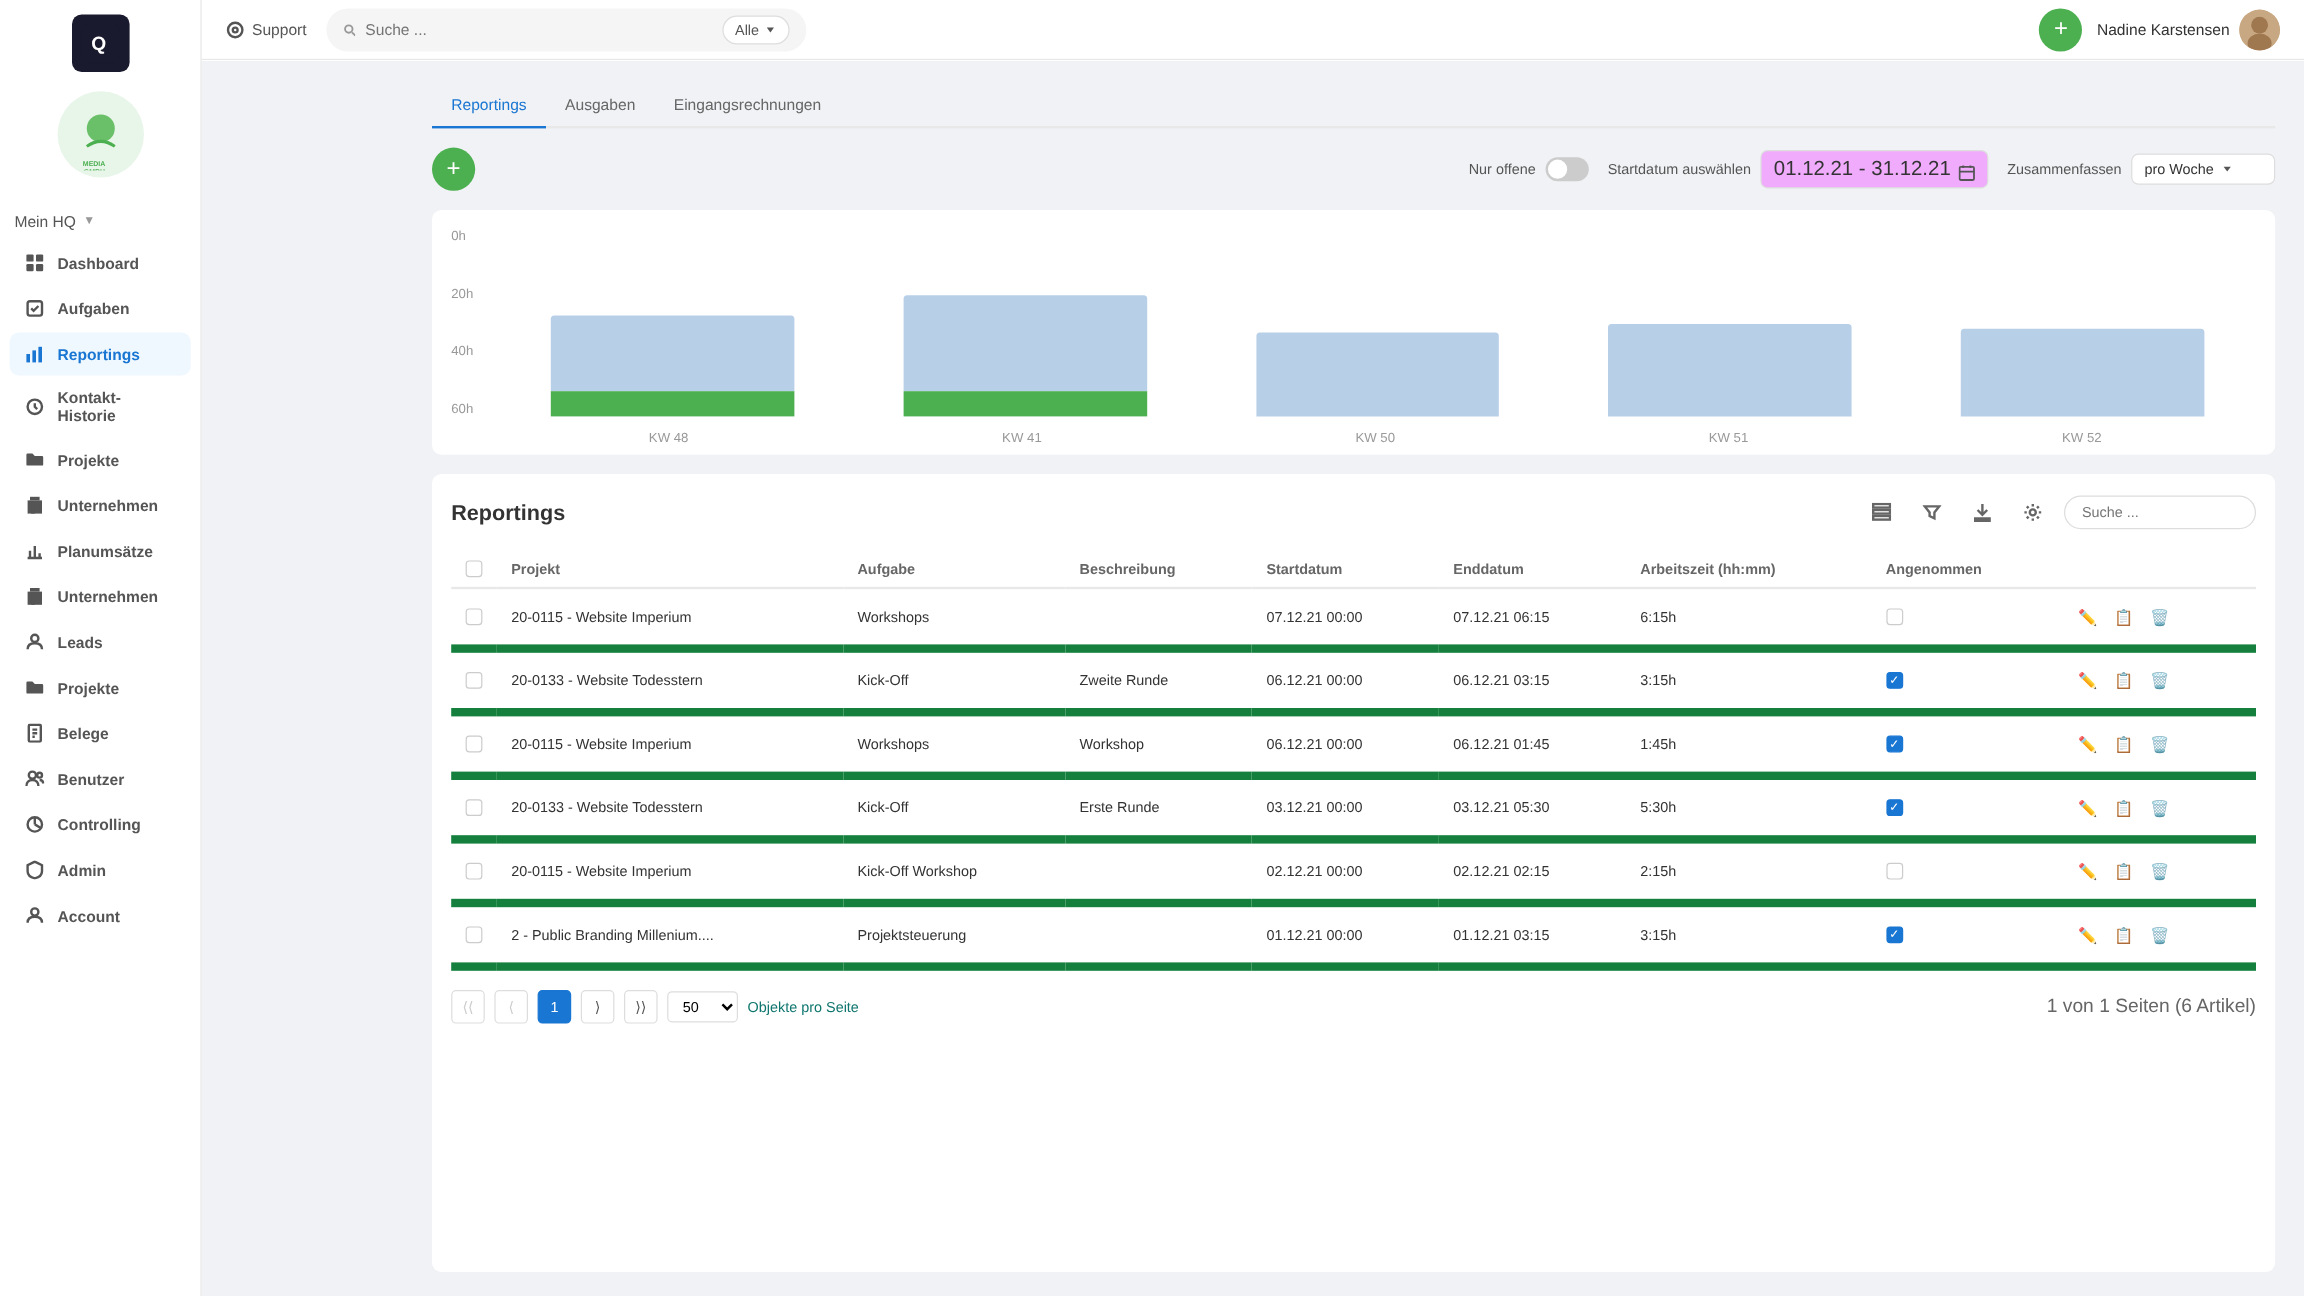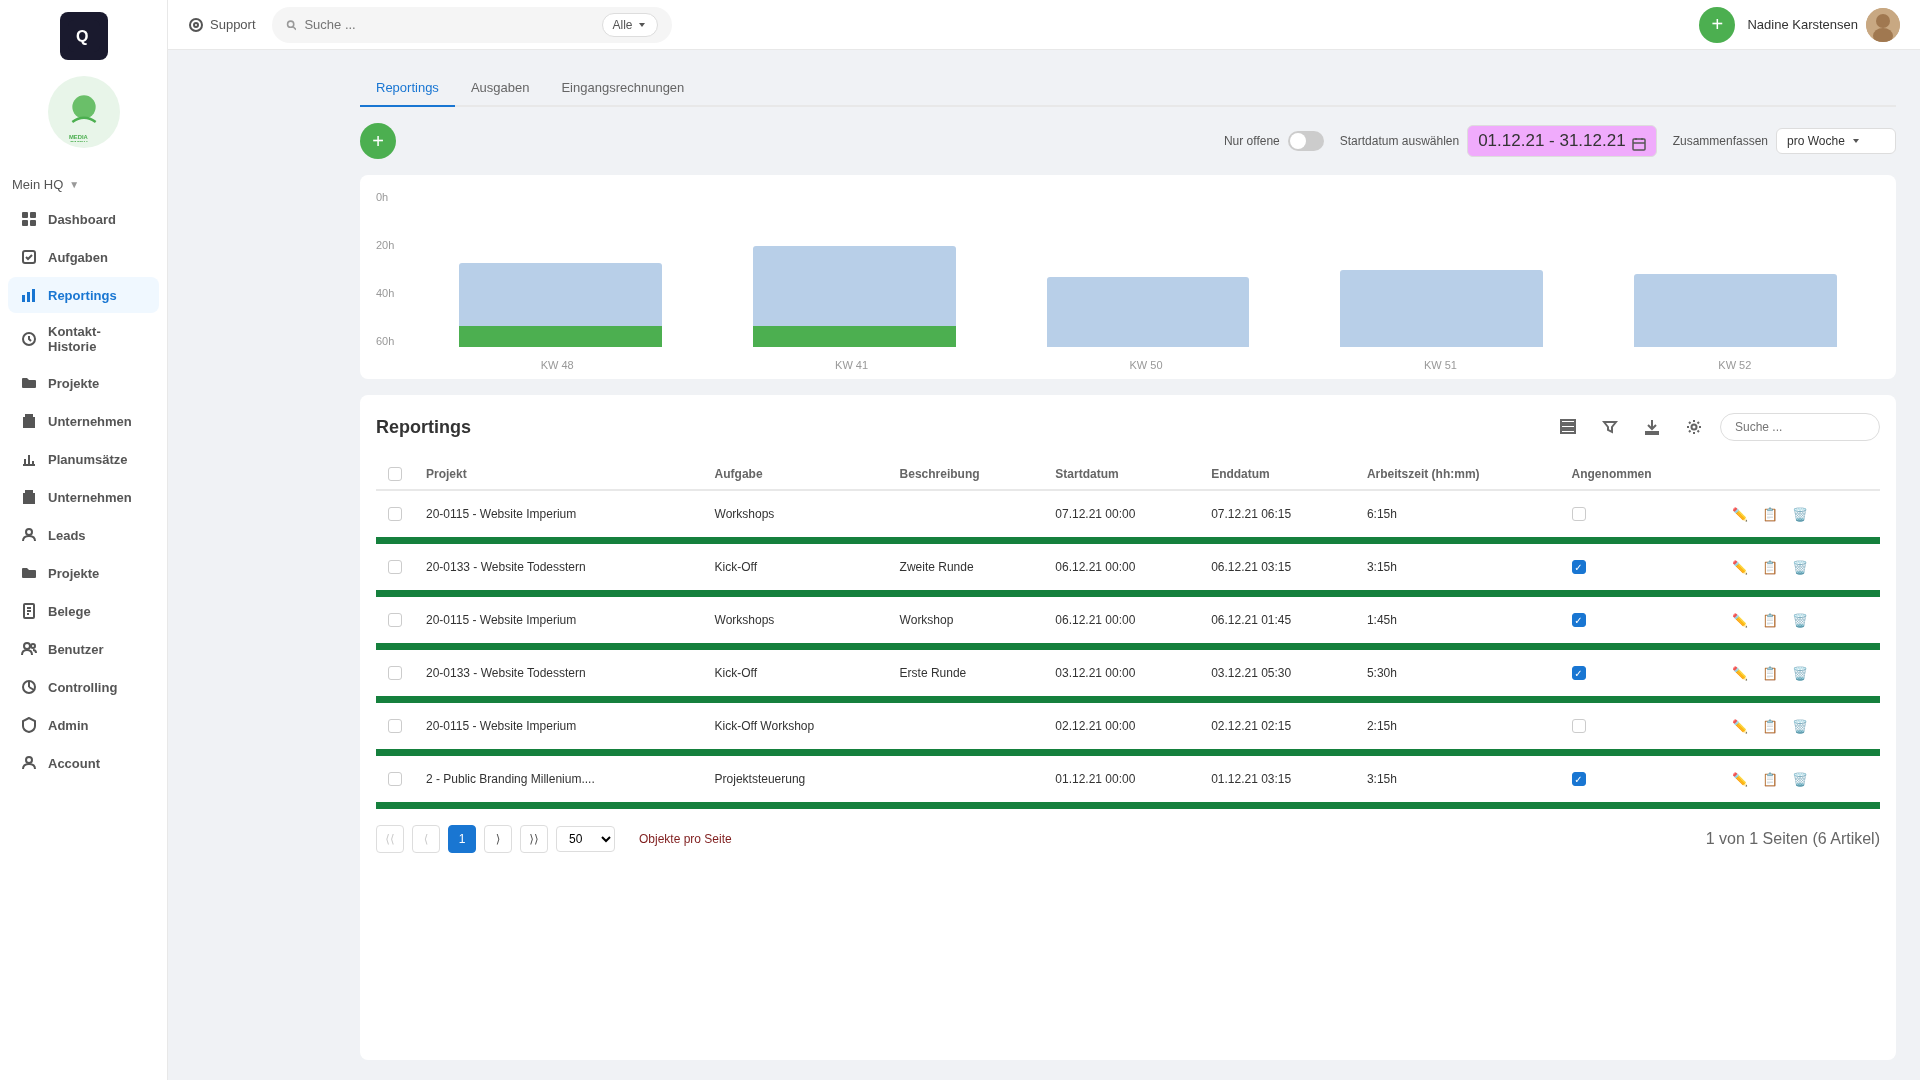--- a/index.html
+++ b/index.html
@@ -73,21 +73,21 @@
     .checkbox.checked::after { content: '✓'; color: #fff; font-size: 10px; }
     .row-actions { display: flex; gap: 4px; align-items: center; }
     .row-action-btn { width: 26px; height: 26px; border: none; background: transparent; cursor: pointer; color: #666; display: flex; align-items: center; justify-content: center; border-radius: 4px; font-size: 13px; }
 
     
     .pagination { display: flex; align-items: center; gap: 8px; margin-top: 16px; }
     .page-btn { width: 28px; height: 28px; border: 1px solid #ddd; background: #fff; border-radius: 4px; cursor: pointer; display: flex; align-items: center; justify-content: center; font-size: 12px; color: #555; }
     .page-btn.active { background: #1976d2; color: #fff; border-color: #1976d2; }
     .page-btn:disabled { color: #ccc; cursor: not-allowed; }
     .per-page { border: 1px solid #ddd; border-radius: 4px; padding: 4px 8px; font-size: 12px; background: #fff; cursor: pointer; }
-    .per-page-label { font-size: 12px; color: #7f1d1d; margin-left: 16px; }
+    .per-page-label { font-size: 12px; color: #0f766e; }
     .pagination-info { margin-left: auto; font-size: 16px; color: #666; }
 
     .company-logo-svg { width: 60px; height: 60px; }
   </style>
 </head>
 <body>
 
 <nav class="sidebar">
   <div class="sidebar-logo">
     <svg viewBox="0 0 32 32" fill="none" xmlns="http://www.w3.org/2000/svg">

